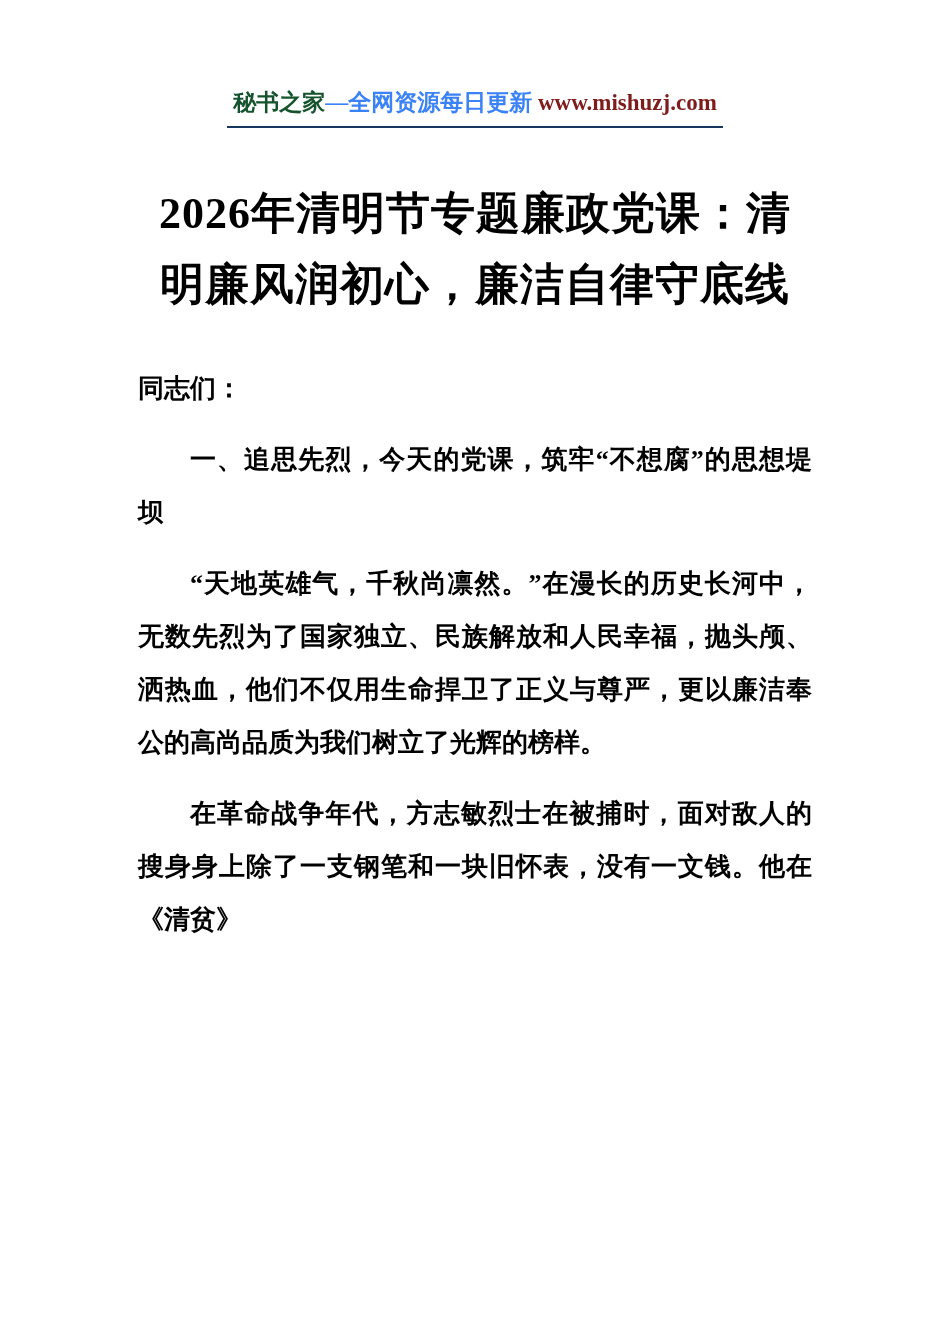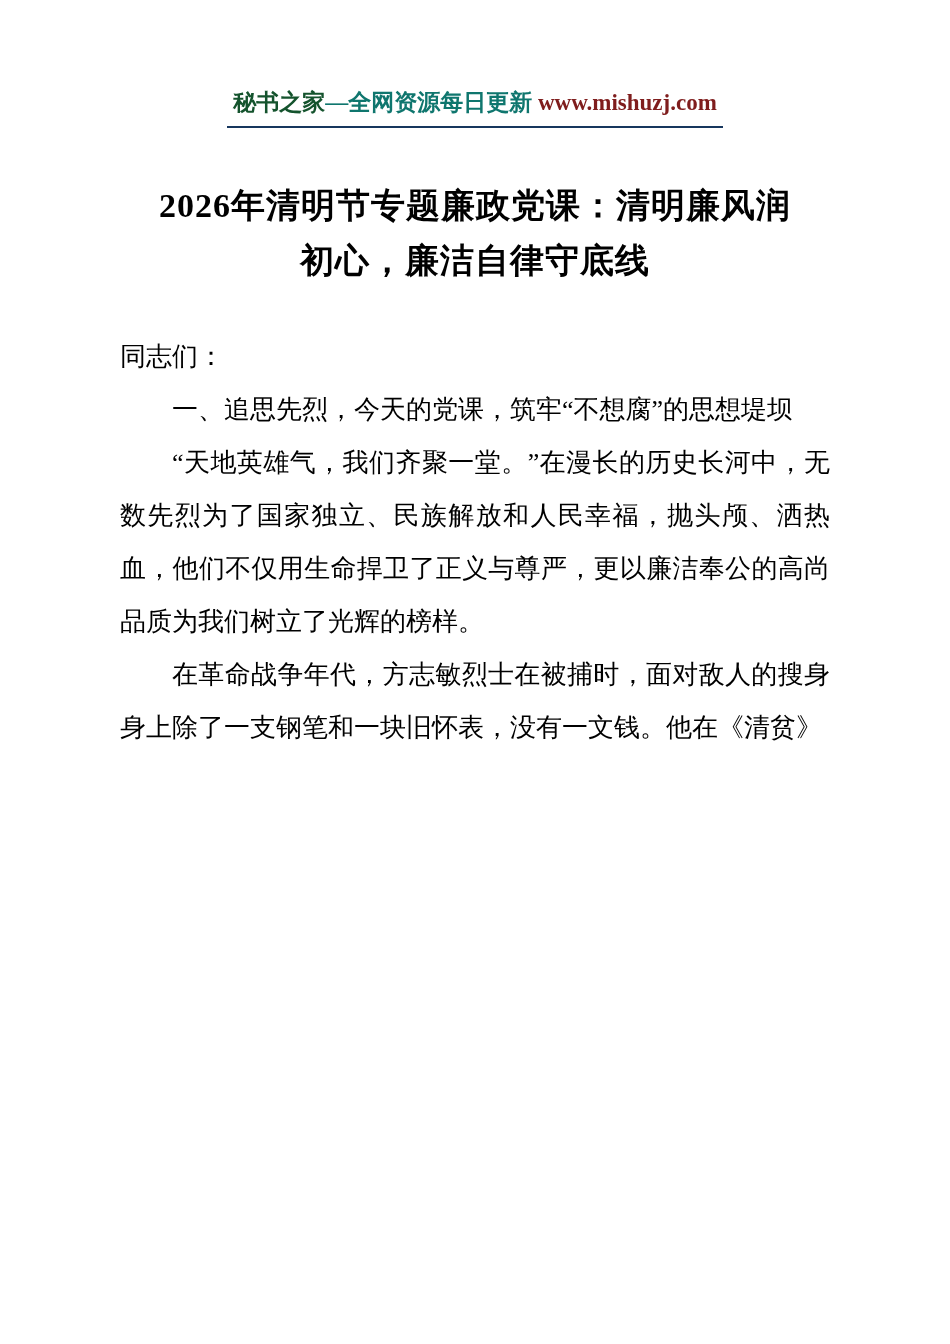--- a/index.html
+++ b/index.html
@@ -26,63 +26,64 @@
     padding: 0 6px 8px 6px;
     font-size: 23px;
     line-height: 1.3;
     white-space: pre;
   }
   .site-brand {
     color: #14532d;
     font-weight: bold;
   }
   .site-tagline {
-    color: #0f766e;
+    color: #3b82f6;
     font-weight: bold;
   }
   .site-url {
     color: #7f1d1d;
     font-weight: bold;
     text-decoration: none;
     cursor: pointer;
   }
   .doc-title {
     max-width: 665px;
     margin: 50px auto 42px auto;
-    font-size: 34px;
+    font-size: 44px;
     font-weight: bold;
     line-height: 1.62;
     text-align: center;
     letter-spacing: 1px;
   }
   .doc-body {
     font-size: 26px;
   }
   .para {
-    margin: 0;
+    margin: 18px;
     font-size: 26px;
     line-height: 53px;
     text-align: justify;
     text-justify: inter-ideograph;
+    font-weight: bold;
   }
   .para.indent {
     text-indent: 2em;
   }
 </style>
 </head>
 <body>
 
 <div class="page">
 
   <div class="site-header">
     <span class="site-header-inner"><span class="site-brand">秘书之家</span><span class="site-tagline">—全网资源每日更新 </span><a class="site-url">www.mishuzj.com</a></span>
   </div>
 
   <h1 class="doc-title">2026年清明节专题廉政党课：清明廉风润初心，廉洁自律守底线</h1>
 
   <div class="doc-body">
       <p class="para">同志们：</p>
       <p class="para indent">一、追思先烈，今天的党课，筑牢“不想腐”的思想堤坝</p>
-      <p class="para indent">“天地英雄气，我们齐聚一堂。”在漫长的历史长河中，无数先烈为了国家独立、民族解放和人民幸福，抛头颅、洒热血，他们不仅用生命捍卫了正义与尊严，更以廉洁奉公的高尚品质为我们树立了光辉的榜样。</p>
+      <p class="para indent">“天地英雄气，千秋尚凛然。”在漫长的历史长河中，无数先烈为了国家独立、民族解放和人民幸福，抛头颅、洒热血，他们不仅用生命捍卫了正义与尊严，更以廉洁奉公的高尚品质为我们树立了光辉的榜样。</p>
       <p class="para indent">在革命战争年代，方志敏烈士在被捕时，面对敌人的搜身身上除了一支钢笔和一块旧怀表，没有一文钱。他在《清贫》</p>
     </div>
 
 </div>
 
 </body></html>

